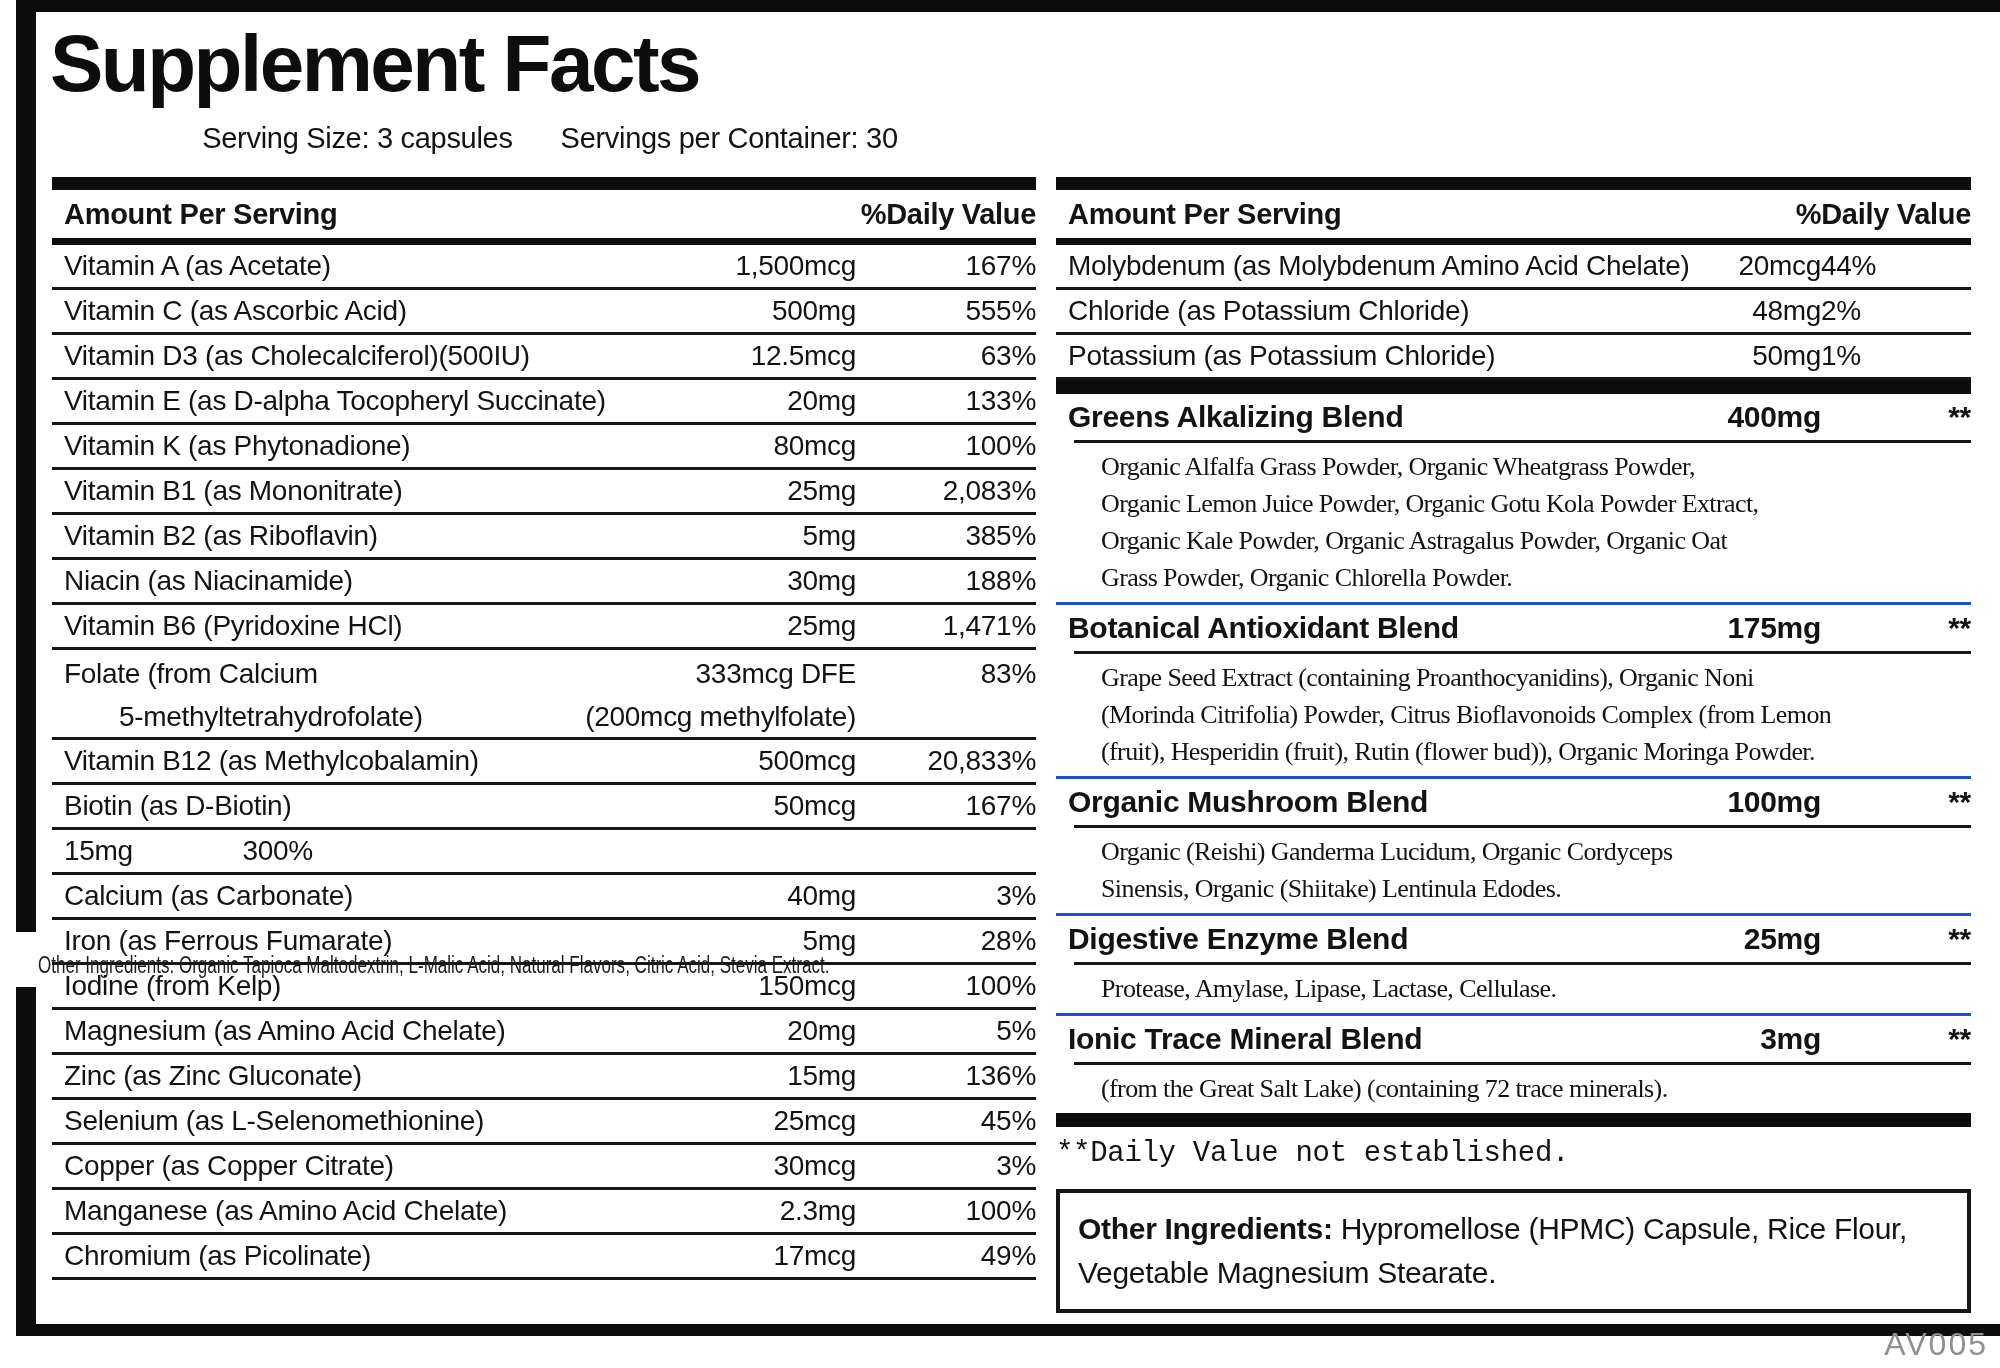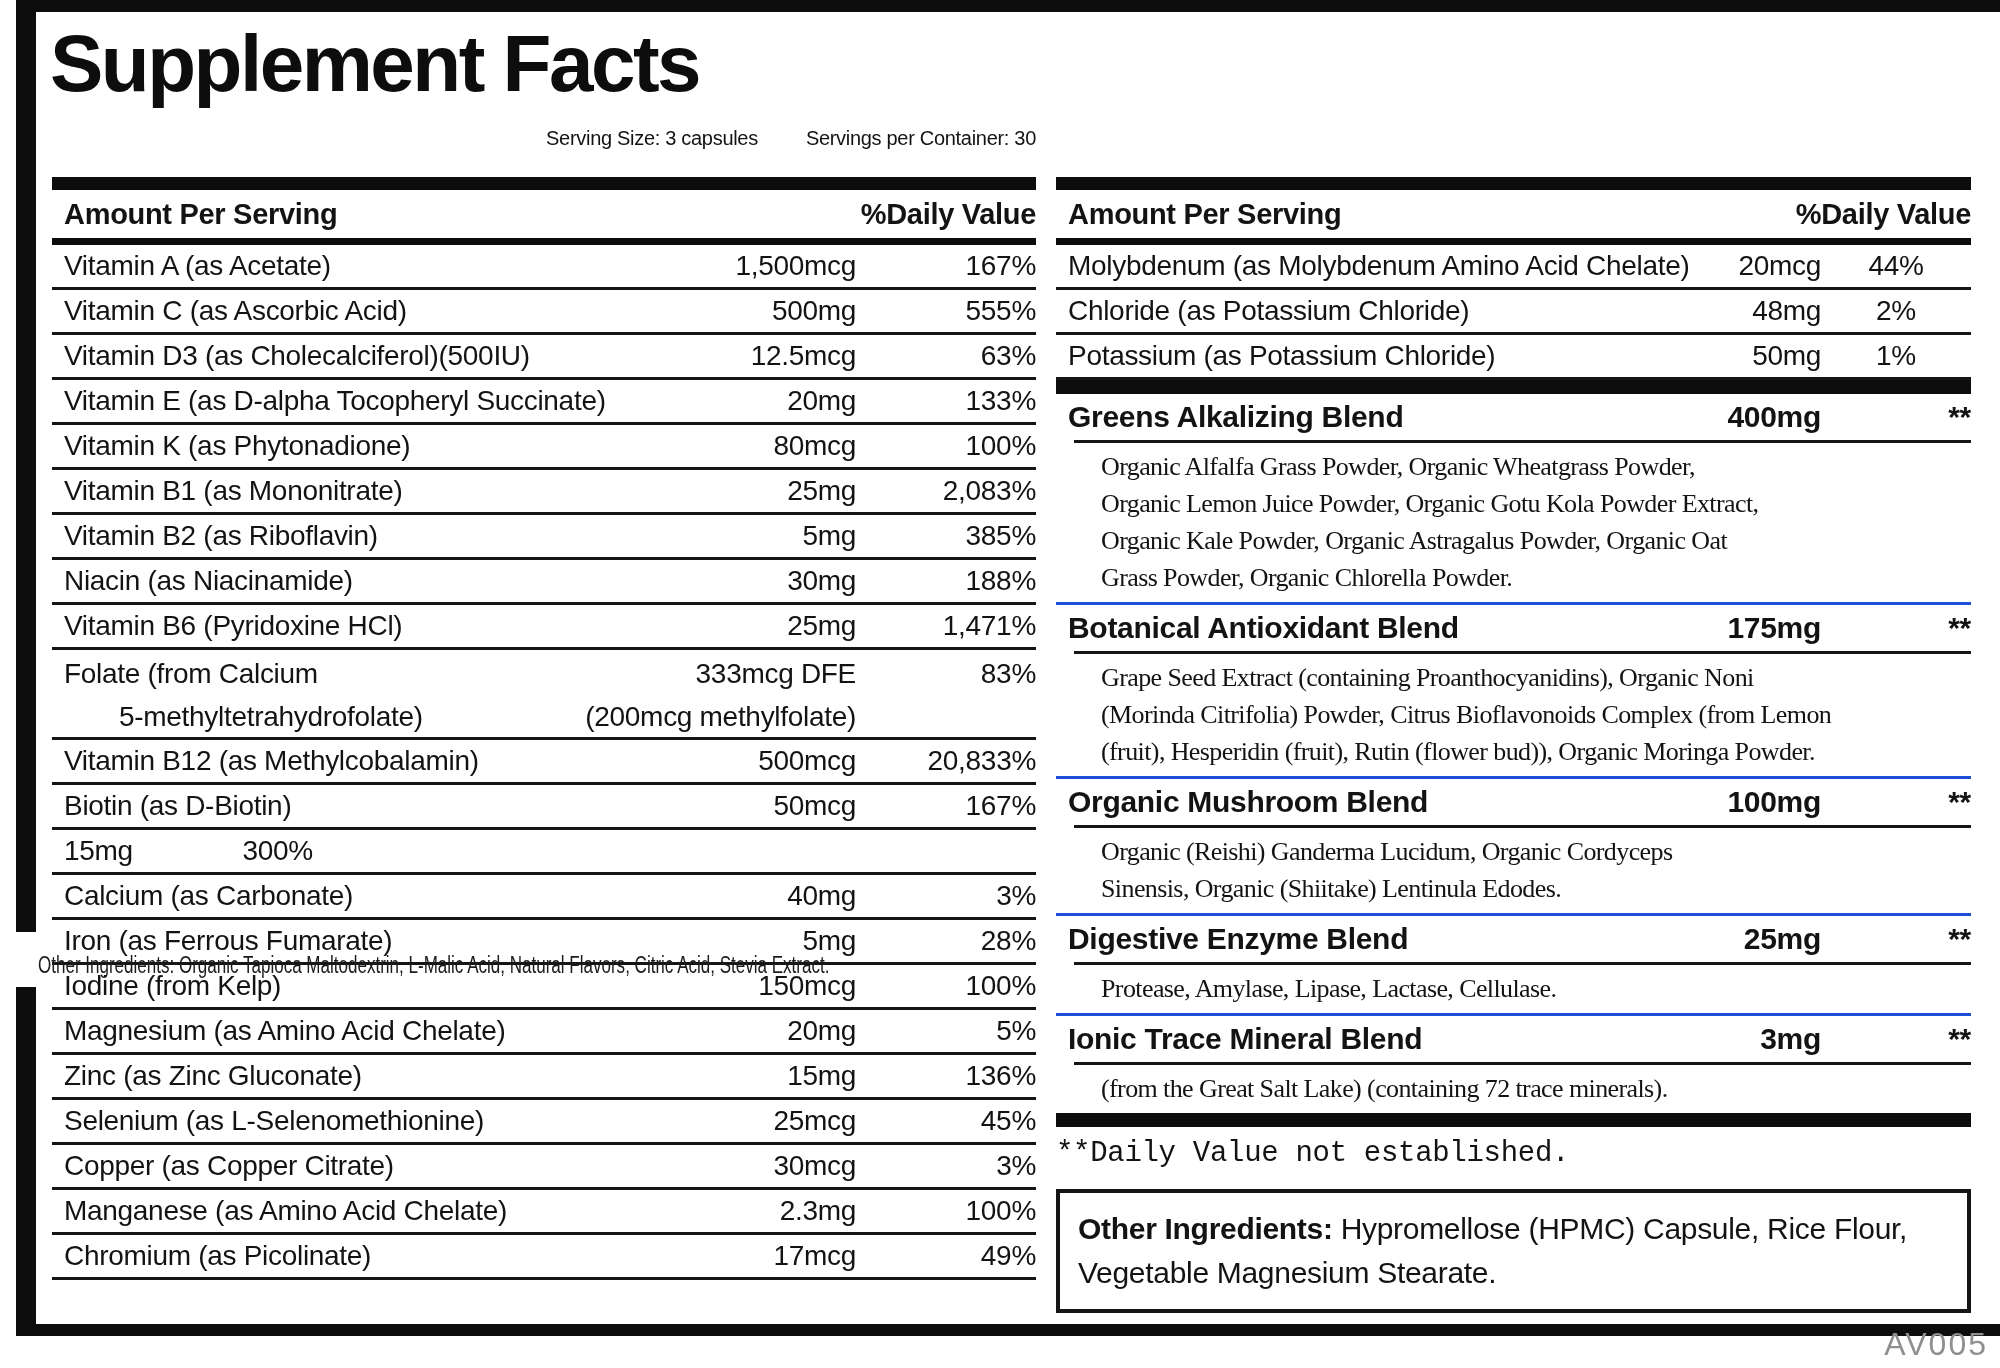--- a/index.html
+++ b/index.html
@@ -13,22 +13,22 @@
     position:absolute; left:16px; top:0; width:2000px; height:1336px;
     border:12px solid #0d0d0d; border-left-width:20px; background:#fff;
   }
   .title {
     position:absolute; left:14px; top:6px;
     font-size:80px; font-weight:bold; letter-spacing:-2.5px; line-height:1.15;
     white-space:nowrap; color:#0d0d0d;
   }
   .serving-row {
     position:absolute; left:16px; top:106px; width:984px;
-    display:flex; justify-content:flex-end;
-    font-size:20px; line-height:40px; letter-spacing:-0.3px;gap:48px;
+    display:flex; justify-content:center;
+    font-size:29px; line-height:40px; letter-spacing:-0.3px;gap:48px;
   }
   .serving-row .left-span { padding-left:12px; }
 
   .tbl { position:absolute; top:165px; }
   .tbl.left  { left:16px;   width:984px; }
   .tbl.right { left:1020px; width:915px; }
 
   .bar    { height:13px; background:#0d0d0d; }
   .bigbar { height:14px; background:#0d0d0d; }
   .thead {
@@ -39,21 +39,21 @@
 
   .row {
     display:flex; align-items:center; height:45px;
     border-bottom:3px solid #161616;
     font-size:28px; letter-spacing:-0.3px; white-space:nowrap;
     padding-left:12px;
   }
   .row .name { flex:1 1 auto; min-width:0; }
   .row .amount { flex:0 0 auto; text-align:right; }
   .tbl.left  .row .dv { flex:0 0 180px; text-align:right; }
-  .tbl.right .row .dv { flex:0 0 150px; text-align:center; }
+  .tbl.right .row .dv { flex:0 0 150px; text-align:left; }
 
   .row.double { height:90px; align-items:flex-start; padding-top:2px; }
   .row.double .name  { line-height:43px; }
   .row.double .name .l2 { padding-left:55px; }
   .row.double .amount { line-height:43px; }
   .row.double .dv { line-height:43px; }
 
   .blend { border-bottom:3px solid #1d4ed8; }
   .blend:last-of-type { border-bottom:none; }
   .bhead {

